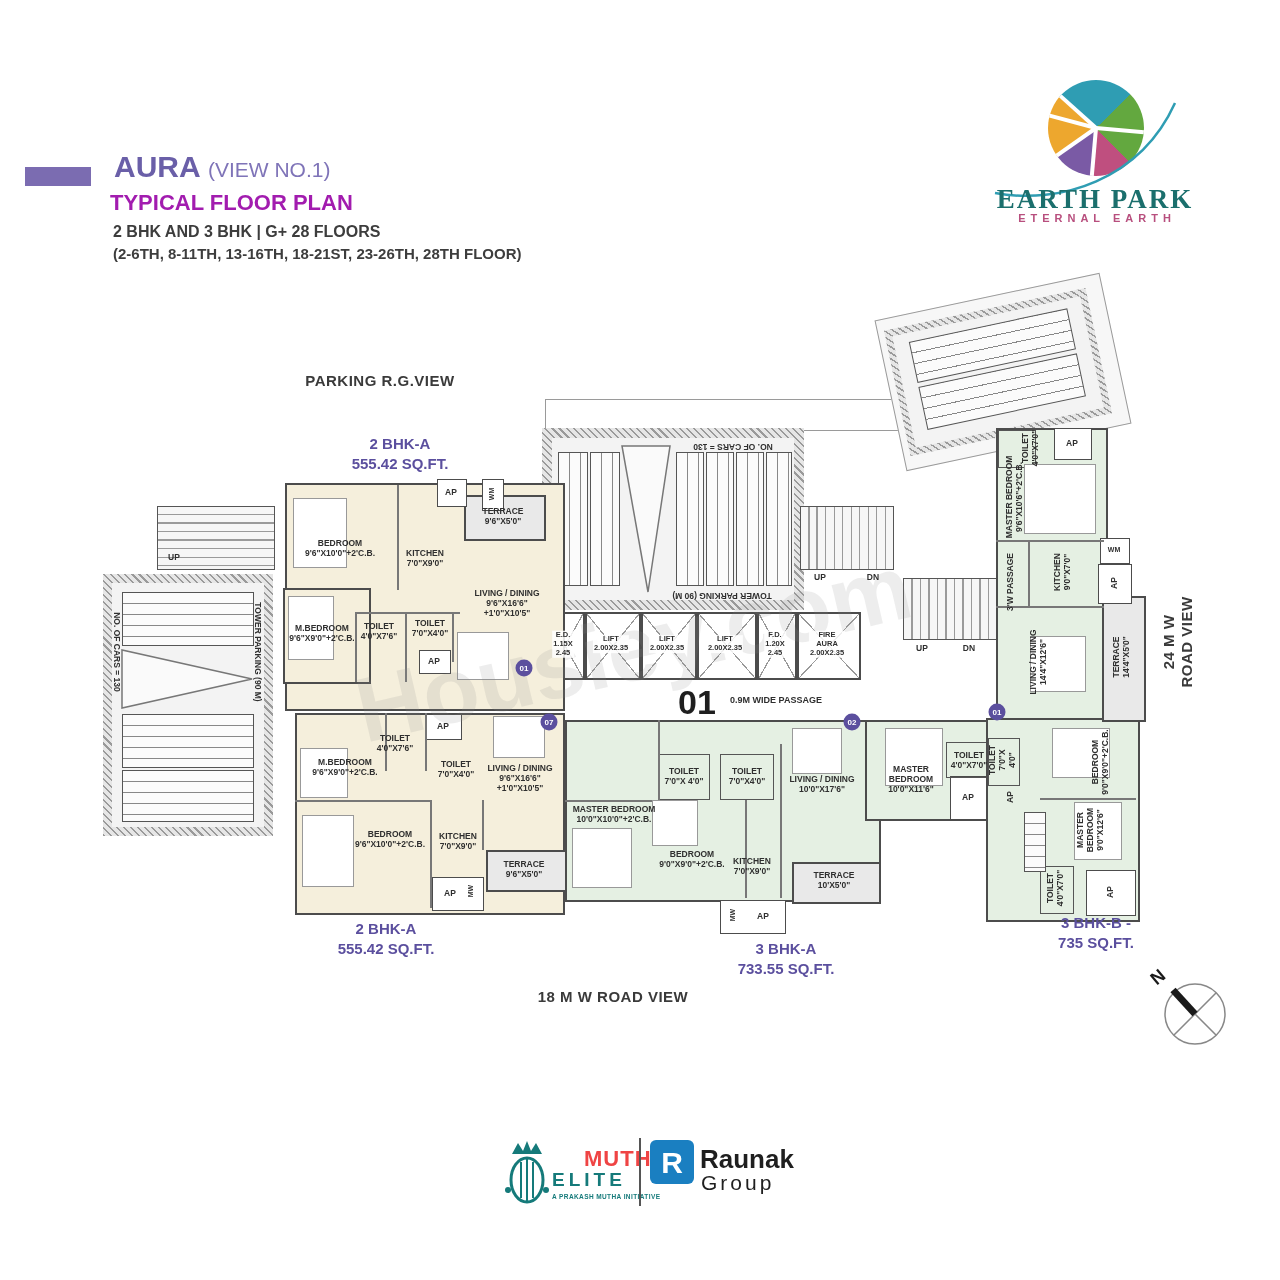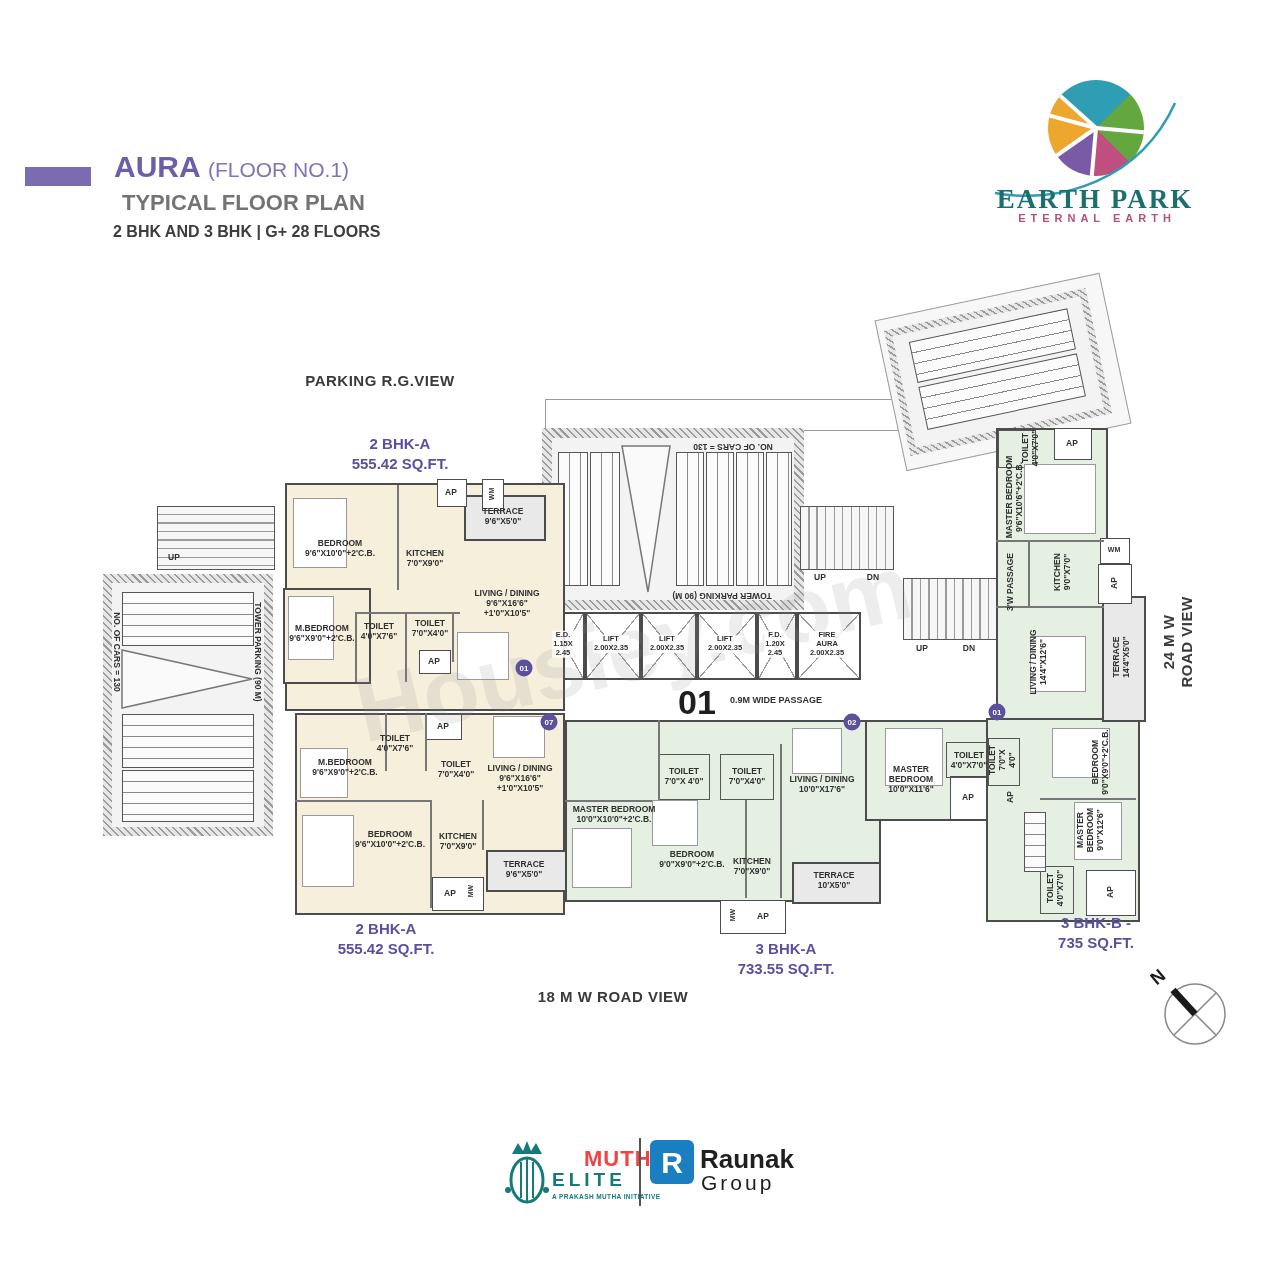--- a/index.html
+++ b/index.html
@@ -40,21 +40,21 @@
          font:bold 8px/17px "Liberation Sans",sans-serif;text-align:center;
          transform:translate(-50%,-50%);z-index:7;}
   .bignum{position:absolute;font:bold 34px "Liberation Sans",sans-serif;color:#1f1f1f;
           transform:translate(-50%,-50%);z-index:6;}
   .watermark{position:absolute;left:350px;top:590px;width:620px;font:bold 92px "Liberation Sans",sans-serif;
              color:rgba(140,140,140,.16);transform:rotate(-13deg);z-index:4;white-space:nowrap;}
   
   .hbar{position:absolute;left:25px;top:167px;width:66px;height:19px;background:#7b6cb1;}
   .htitle{position:absolute;left:114px;top:150px;font:bold 30px "Liberation Sans",sans-serif;color:#6a5fa8;}
   .htitle .sfx{font:normal 21px "Liberation Sans",sans-serif;color:#7f74b8;}
-  .hsub{position:absolute;left:122px;top:190px;font:bold 22px "Liberation Sans",sans-serif;color:#737373;}
+  .hsub{position:absolute;left:110px;top:190px;font:bold 22px "Liberation Sans",sans-serif;color:#a21caf;}
   .hl1{position:absolute;left:113px;top:223px;font:bold 16px "Liberation Sans",sans-serif;color:#3d3d3d;}
   .hl2{position:absolute;left:113px;top:245px;font:bold 15px "Liberation Sans",sans-serif;color:#3d3d3d;}
   
   .emblem{position:absolute;left:1048px;top:80px;width:96px;height:96px;border-radius:50%;
           background:conic-gradient(from -50deg,#2f9db3 0 95deg,#63a83f 95deg 185deg,#bf4f7f 185deg 235deg,#7a5aa5 235deg 285deg,#eda72e 285deg 360deg);}
   .spoke{position:absolute;left:46px;top:0;width:4px;height:48px;background:#fff;transform-origin:50% 100%;}
   .brandname{position:absolute;left:1095px;top:184px;transform:translateX(-50%);
              font:bold 27px "Liberation Serif",serif;color:#1b6f6d;letter-spacing:2px;white-space:nowrap;}
   .brandtag{position:absolute;left:1097px;top:212px;transform:translateX(-50%);
             font:bold 11px "Liberation Sans",sans-serif;color:#b84f7e;letter-spacing:5px;white-space:nowrap;}
@@ -67,24 +67,25 @@
   .raunak2{position:absolute;left:701px;top:1171px;font:normal 21px "Liberation Sans",sans-serif;color:#1f1f1f;letter-spacing:3px;}
 </style>
 </head>
 <body>
 
 <div class="page">
 
   <div class="hbar"></div>
   <div class="htitle">
     <span>AURA</span>
-    <span class="sfx">(FLOOR NO.1)</span>
+    <span class="sfx">(VIEW NO.1)</span>
   </div>
   <div class="hsub">TYPICAL FLOOR PLAN</div>
   <div class="hl1">2 BHK AND 3 BHK | G+ 28 FLOORS</div>
+  <div class="hl2">(2-6TH, 8-11TH, 13-16TH, 18-21ST, 23-26TH, 28TH FLOOR)</div>
 
   <div class="emblem">
     <div class="spoke" style="transform:rotate(-48deg);"></div>
     <div class="spoke" style="transform:rotate(95deg);"></div>
     <div class="spoke" style="transform:rotate(185deg);"></div>
     <div class="spoke" style="transform:rotate(235deg);"></div>
     <div class="spoke" style="transform:rotate(285deg);"></div>
   </div>
   <svg class="abs" style="left:990px;top:85px;" width="200" height="125">
     <path d="M5,108 C70,120 150,95 185,18" fill="none" stroke="#2f9db3" stroke-width="2.5"></path>

